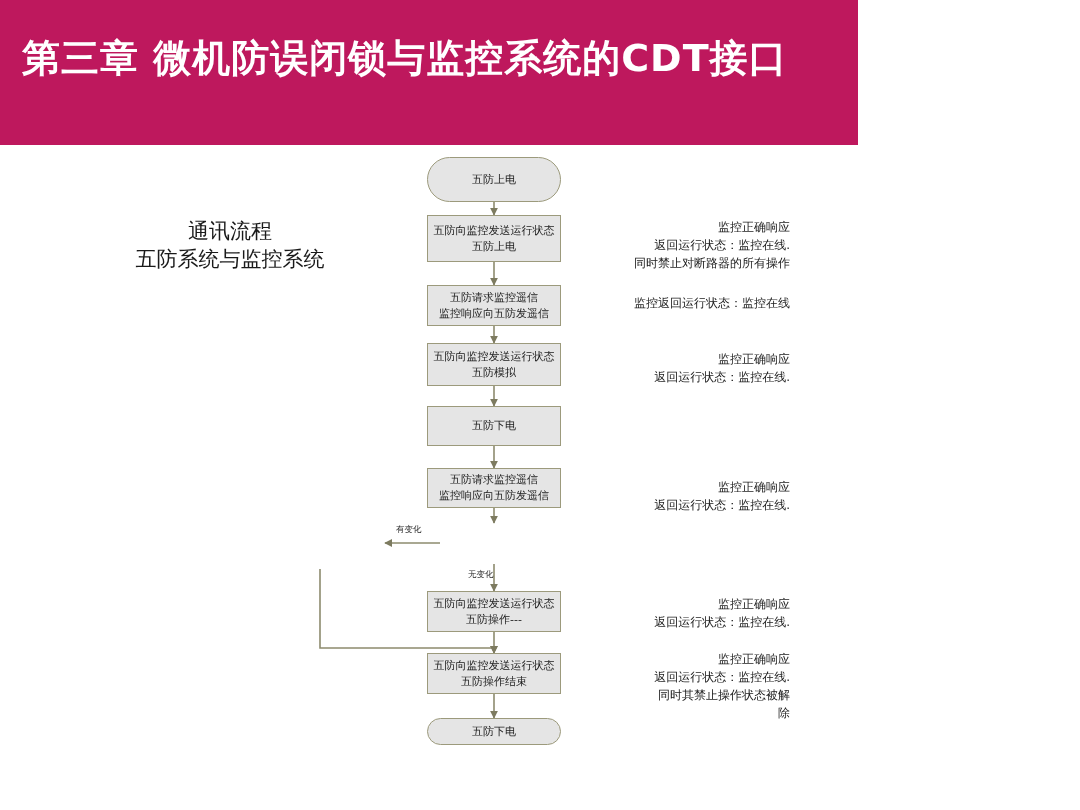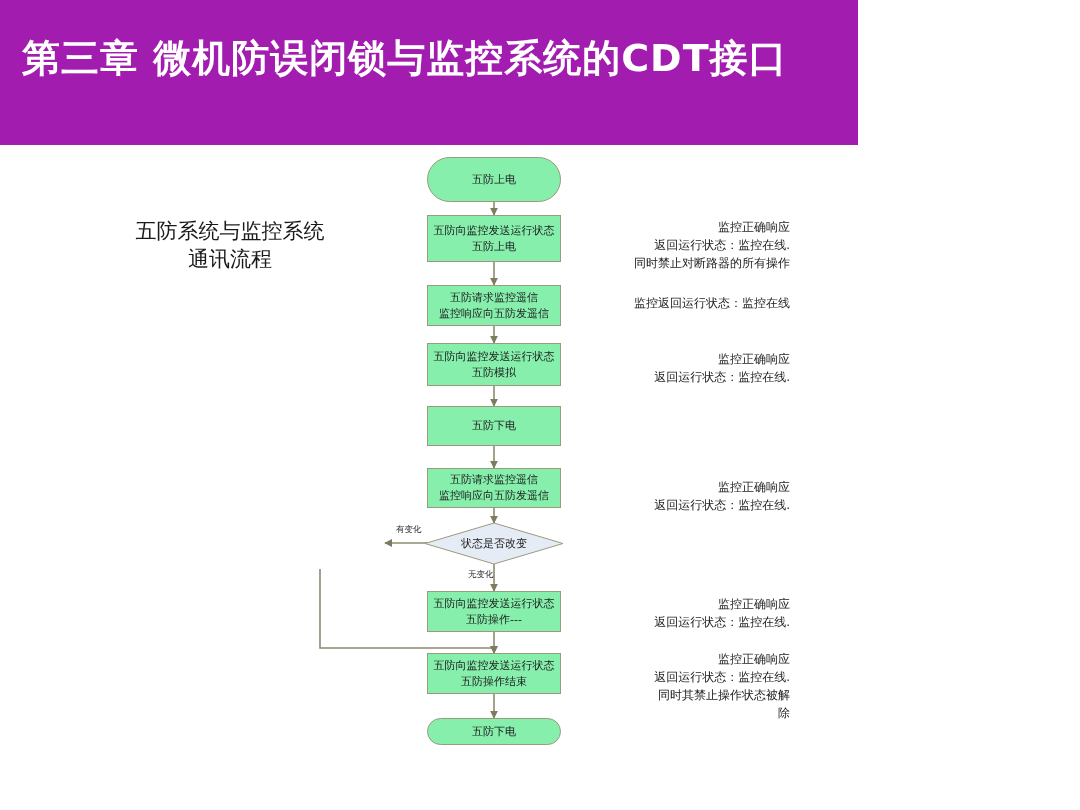--- a/index.html
+++ b/index.html
@@ -7,21 +7,21 @@
     width:1080px;height:810px;
     background:#ffffff;
     font-family:"Liberation Sans","DejaVu Sans",sans-serif;
     overflow:hidden;
     position:relative;
   }
   
   #header-bar{
     position:absolute;left:0;top:0;
     width:858px;height:145px;
-    background:#a21caf;
+    background:#be185d;
   }
   #header-title{
     position:absolute;left:22px;top:33px;
     width:820px;
     color:#ffffff;
     font-size:38px;
     font-weight:bold;
     letter-spacing:1px;
     white-space:nowrap;
     font-family:"DejaVu Sans","Liberation Sans",sans-serif;
@@ -39,21 +39,21 @@
   #flow-caption div{white-space:nowrap;}
   
   #flowchart{
     position:absolute;left:0;top:145px;
     width:1080px;height:665px;
   }
   #flow-svg{position:absolute;left:0;top:0;}
   .node{
     position:absolute;
     box-sizing:border-box;
-    background:#86efac;
+    background:#e5e5e5;
     border:1px solid #9c9a7c;
     display:flex;
     align-items:center;
     justify-content:center;
     text-align:center;
     color:#1c1c1c;
     font-size:11px;
     line-height:1.45;
     font-family:"DejaVu Sans","Liberation Sans",sans-serif;
   }
@@ -89,22 +89,22 @@
   .annotation span{display:block;white-space:nowrap;}
 </style>
 </head>
 <body>
 
 <div id="header-bar">
   <div id="header-title">第三章 微机防误闭锁与监控系统的CDT接口</div>
 </div>
 
 <div id="flow-caption">
+  <div>通讯流程</div>
   <div>五防系统与监控系统</div>
-  <div>通讯流程</div>
 </div>
 
 <div id="flowchart">
 
   <svg id="flow-svg" width="1080" height="665">
     <defs>
       <marker id="arr" viewBox="0 0 10 10" refX="9" refY="5" markerWidth="5" markerHeight="5" orient="auto-start-reverse">
         <path d="M 0 0 L 10 5 L 0 10 z" fill="#7d7b60"></path>
       </marker>
     </defs>
@@ -167,26 +167,20 @@
     </div>
   </div>
 
   <div class="node" style="left:427px;top:323px;width:134px;height:40px;">
     <div class="lines">
       <span>五防请求监控遥信</span>
       <span>监控响应向五防发遥信</span>
     </div>
   </div>
 
-  <div class="decision" style="left:424px;top:377px;width:140px;height:43px;">
-    <svg width="140" height="43" style="position:absolute;left:0;top:0;">
-      <polygon points="70,1 139,21.5 70,42 1,21.5" fill="#e6ecf6" stroke="#9c9a7c" stroke-width="1"></polygon>
-    </svg>
-    <span class="dtext">状态是否改变</span>
-  </div>
 
 
   <div class="node" style="left:427px;top:446px;width:134px;height:41px;">
     <div class="lines">
       <span>五防向监控发送运行状态</span>
       <span>五防操作---</span>
     </div>
   </div>
 
   <div class="node" style="left:427px;top:508px;width:134px;height:41px;">

